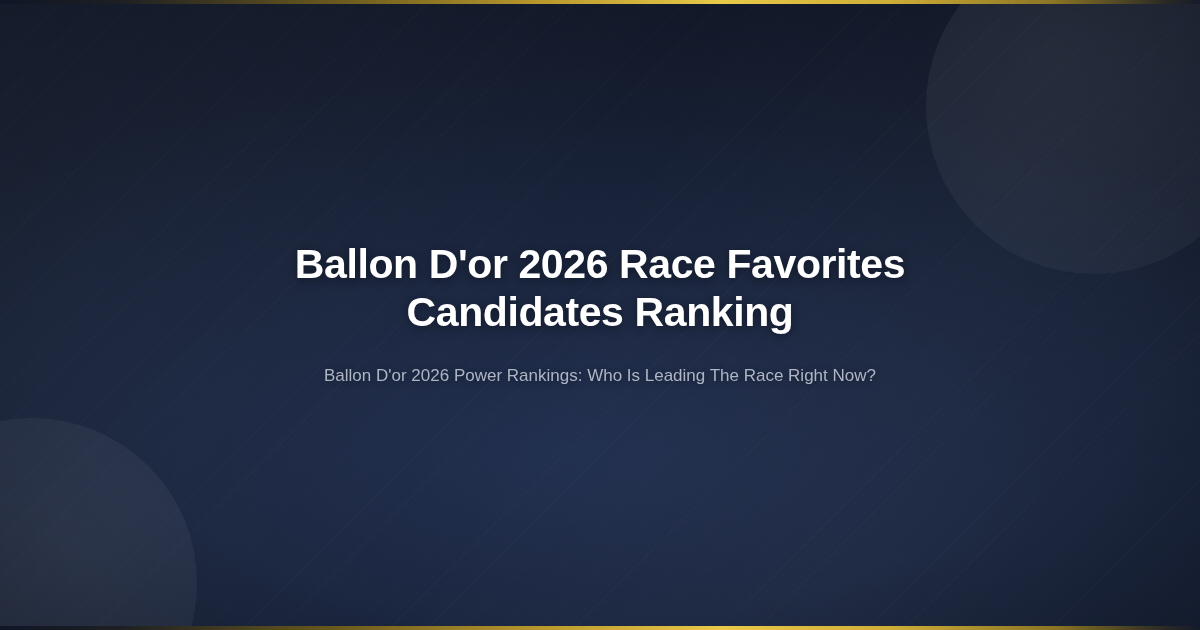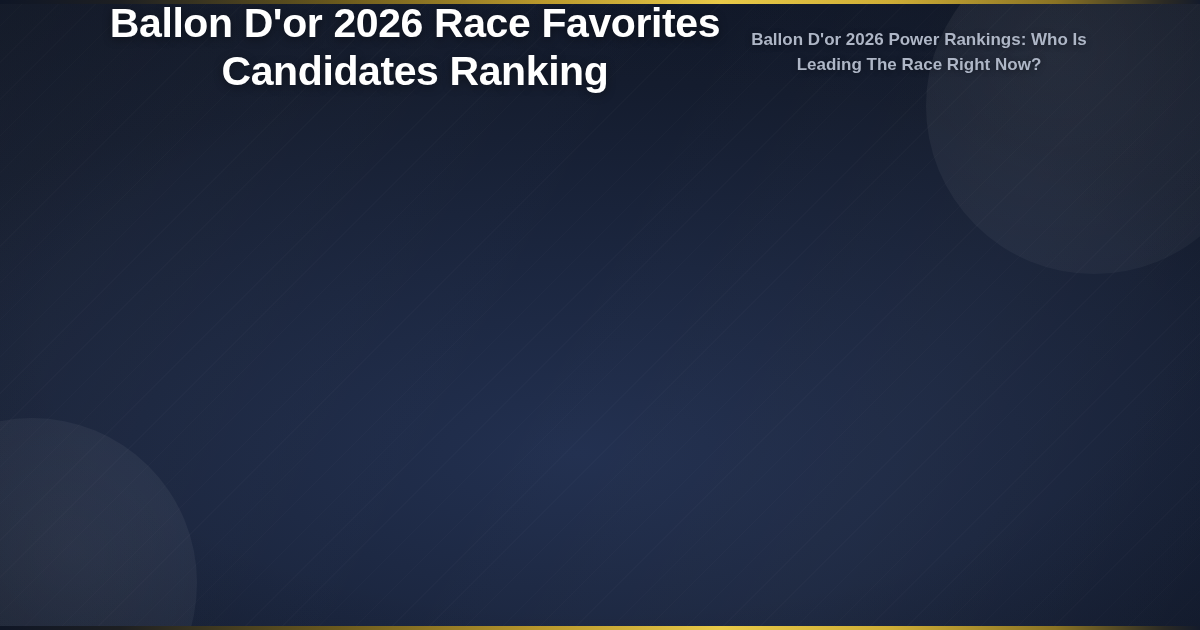--- a/index.html
+++ b/index.html
@@ -108,22 +108,22 @@
     z-index: 8;
   }
   .logo svg { display: block; width: 106px; height: 52px; }
 
   
   .content {
     position: absolute;
     inset: 0;
     z-index: 5;
     display: flex;
-    flex-direction: row;
-    align-items: flex-start;
+    flex-direction: column;
+    align-items: center;
     justify-content: center;
     padding: 0 96px;
     box-sizing: border-box;
     text-align: center;
   }
   .headline {
     margin: 0;
     font-family: "Liberation Sans", sans-serif;
     font-size: 41px;
     line-height: 1.16;
@@ -131,21 +131,21 @@
     letter-spacing: -0.4px;
     color: #ffffff;
     max-width: 800px;
     text-shadow: 0 2px 10px rgba(0,0,0,0.42);
   }
   .subhead {
     margin: 28px 0 0 0;
     font-family: "Liberation Sans", sans-serif;
     font-size: 17px;
     line-height: 1.45;
-    font-weight: 700;
+    font-weight: 400;
     color: #aeb6c6;
     max-width: 760px;
     text-shadow: 0 1px 6px rgba(0,0,0,0.35);
   }
 </style>
 </head>
 <body>
 
 <div class="og-card">
 

